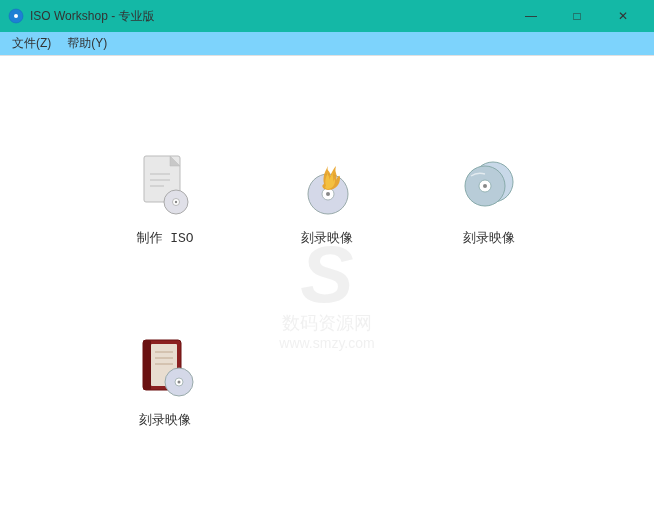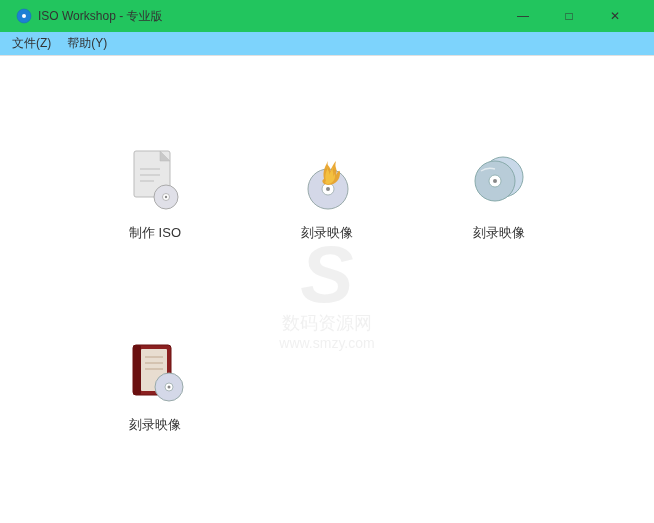--- a/index.html
+++ b/index.html
@@ -8,25 +8,25 @@
       height: 523px;
       background: #f0f0f0;
       font-family: 'Microsoft YaHei', SimSun, sans-serif;
       font-size: 12px;
       color: #333;
       overflow: hidden;
     }
 
     
     .title-bar {
-      background: #22c55e;
+      background: #14b8a6;
       height: 32px;
       display: flex;
       align-items: center;
-      padding: 0 16px;
+      padding: 0 8px;
       border-bottom: none;
       user-select: none;
     }
     .title-bar-icon {
       width: 16px;
       height: 16px;
       margin-right: 6px;
       display: flex;
       align-items: center;
       justify-content: center;
@@ -106,23 +106,24 @@
     .watermark-url {
       font-size: 14px;
       color: #888;
     }
 
     
     .icon-grid {
       display: grid;
       grid-template-columns: repeat(3, 160px);
       grid-template-rows: repeat(2, 180px);
-      gap: 12px;
+      gap: 2px;
       position: relative;
       z-index: 1;
+      font-family: Liberation Mono, monospace;
     }
 
     .icon-cell {
       display: flex;
       flex-direction: column;
       align-items: center;
       justify-content: center;
       cursor: pointer;
       border-radius: 4px;
       padding: 20px;

